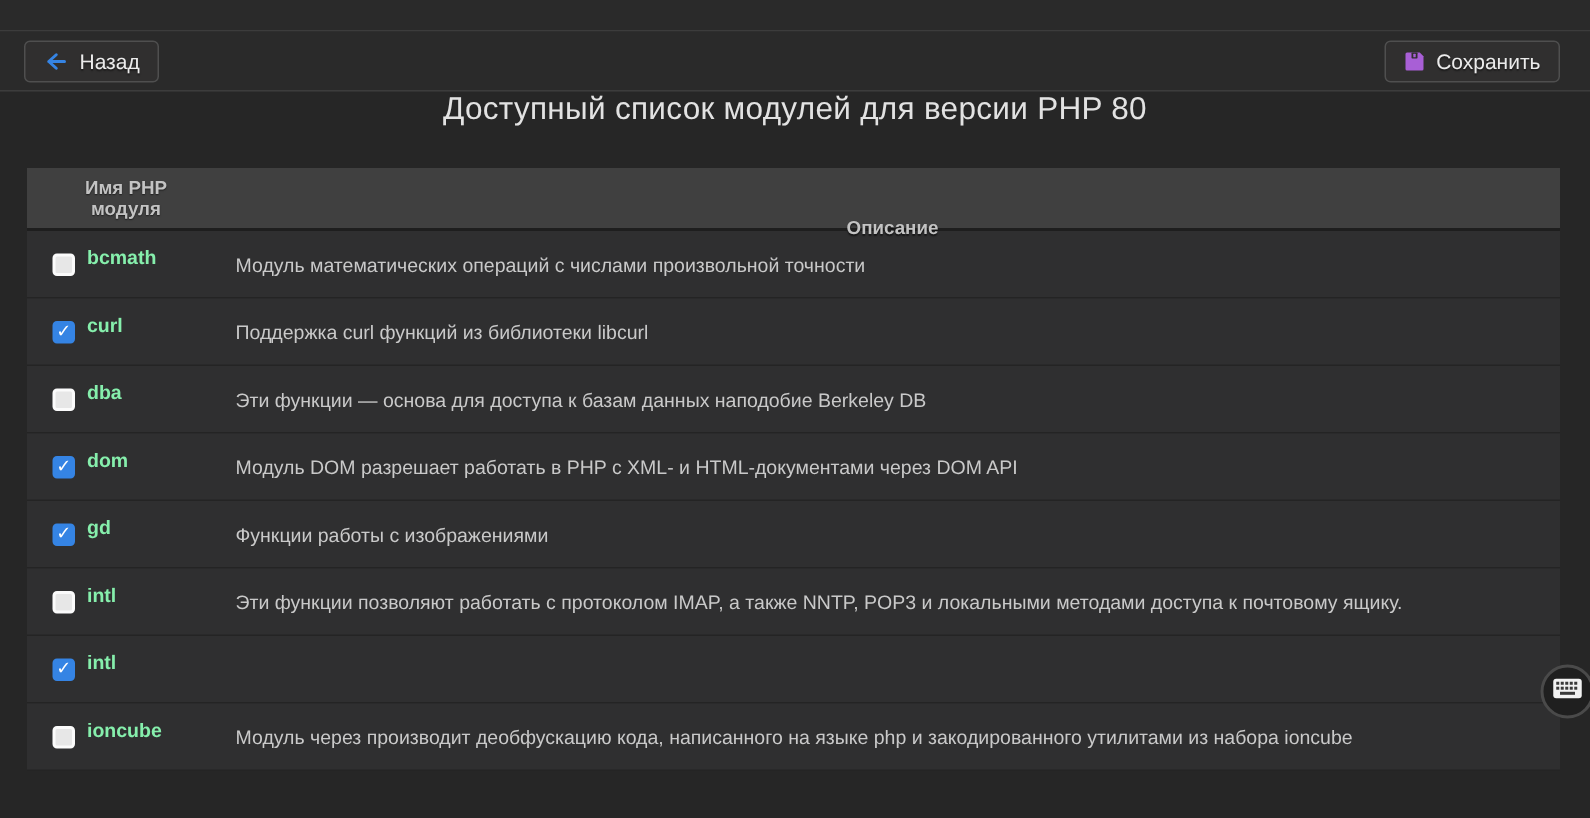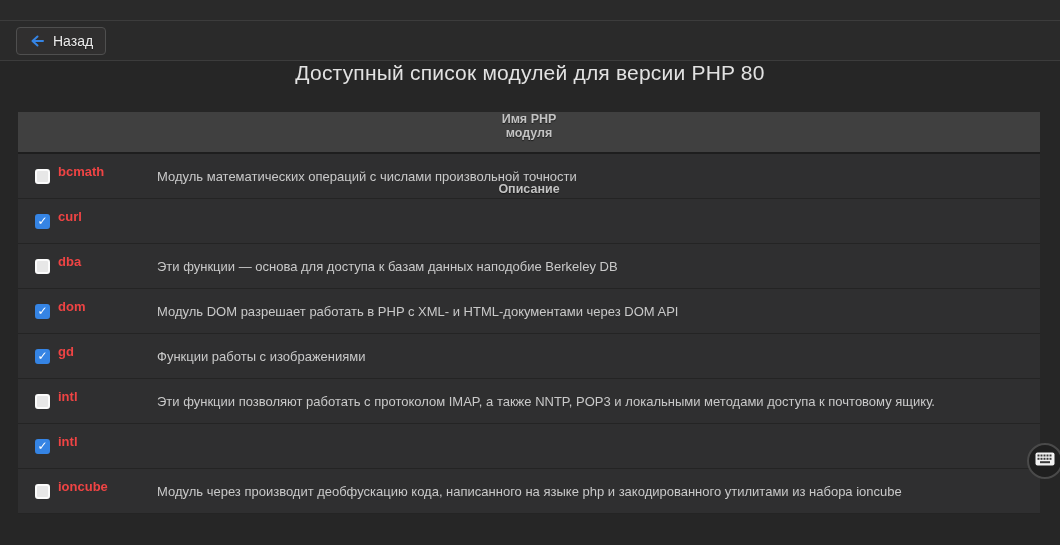--- a/index.html
+++ b/index.html
@@ -26,21 +26,21 @@
     text-shadow:0 1px 1px rgba(0,0,0,.4);
   }
   .btn svg { display:block; }
   .page-title {
     text-align:center; margin-bottom:27px;
     font-size:21px; font-weight:400; color:#e2e2e2; letter-spacing:.2px;
   }
   .module-table { margin:0 20px 0 18px; }
   .thead {
     display:flex; align-items:center; height:42px;
-    background:#404040; border-bottom:2px solid #1e1e1e;flex-direction:column;
+    background:#404040; border-bottom:2px solid #1e1e1e;
   }
   .th {
     color:#c3c3c3; font-size:12.5px; font-weight:bold;
     text-align:center; line-height:1.15;
     text-shadow:0 1px 1px rgba(0,0,0,.55);
   }
   .th-name { width:132px; flex:none; display:flex; justify-content:center; }
   .th-name span { display:block; max-width:80px; }
   .th-desc { flex:1;margin-top:41px; }
   .trow {
@@ -56,21 +56,21 @@
     background:#e7e7e7; border:2px solid #fbfbfb;
     display:flex; align-items:center; justify-content:center;
     cursor:pointer;
   }
   .checkbox.checked { background:#3584e4; border-color:#3584e4; }
   .checkbox.checked::after {
     content:"✓"; color:#ffffff; font-size:12px; font-weight:bold;
     line-height:1; transform:translateY(-0.5px);
   }
   .module-name {
-    font-size:13px; font-weight:bold; color:#ef4444;
+    font-size:13px; font-weight:bold; color:#86efac;
     transform:translateY(-5px);
   }
   .cell-desc {
     flex:1; padding-left:7px; font-size:13px; color:#c9c9c9;
     white-space:nowrap; overflow:hidden;
   }
   .kbd-widget {
     position:absolute; left:1027px; top:443px;
     width:36px; height:36px; border-radius:50%;
     background:#1f1f1f; border:2px solid #4a4a4a;
@@ -85,20 +85,30 @@
 
 <div class="toolbar">
   <button class="btn">
     <span>
       <svg width="17" height="16" viewBox="0 0 17 16">
         <path d="M8.5 3.5 L3.5 8 L8.5 12.5 M3.5 8 H14" fill="none" stroke="#3584e4" stroke-width="2" stroke-linecap="round" stroke-linejoin="round"></path>
       </svg>
     </span>
     <span>Назад</span>
   </button>
+  <button class="btn">
+    <span>
+      <svg width="14" height="14" viewBox="0 0 14 14">
+        <path d="M2 1 H10.5 L13 3.5 V12 A1 1 0 0 1 12 13 H2 A1 1 0 0 1 1 12 V2 A1 1 0 0 1 2 1 Z" fill="#a85fd6"></path>
+        <rect x="5" y="1" width="4" height="4" rx="0.5" fill="#302f2f"></rect>
+        <rect x="6.2" y="1.8" width="1.6" height="2.4" rx="0.4" fill="#a85fd6"></rect>
+      </svg>
+    </span>
+    <span>Сохранить</span>
+  </button>
 </div>
 
 <h1 class="page-title">Доступный список модулей для версии PHP 80</h1>
 
 <div class="module-table">
   <div class="thead">
     <div class="th th-name">
       <span>Имя PHP модуля</span>
     </div>
     <div class="th th-desc">Описание</div>
@@ -110,20 +120,21 @@
       <span class="module-name">bcmath</span>
     </div>
     <div class="cell-desc">Модуль математических операций с числами произвольной точности</div>
   </div>
 
   <div class="trow">
     <div class="cell-name">
       <span class="checkbox checked" aria-checked="true"></span>
       <span class="module-name">curl</span>
     </div>
+    <div class="cell-desc">Поддержка curl функций из библиотеки libcurl</div>
   </div>
 
   <div class="trow">
     <div class="cell-name">
       <span class="checkbox" aria-checked="false"></span>
       <span class="module-name">dba</span>
     </div>
     <div class="cell-desc">Эти функции — основа для доступа к базам данных наподобие Berkeley DB</div>
   </div>
 

